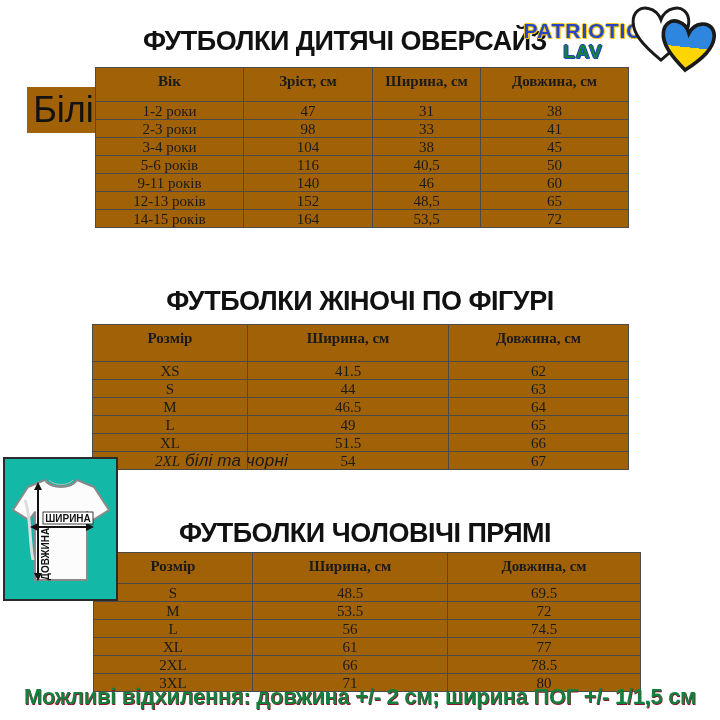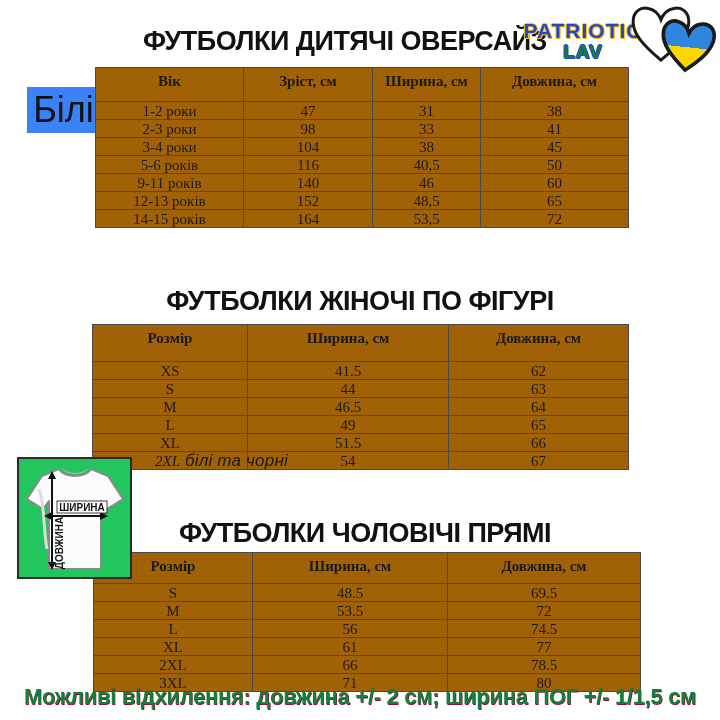--- a/index.html
+++ b/index.html
@@ -87,22 +87,22 @@
   }
   .note-text{
     font-family:"Liberation Sans", sans-serif;
     font-size:17px;
     letter-spacing:0.2px;
     position:relative;z-index:3;
   }
 
   
   #tshirt-diagram{
-    position:absolute;left:17px;top:457px;width:115px;height:122px;
-    background:#22c55e;border:2px solid #2b2b2b;box-sizing:border-box;
+    position:absolute;left:3px;top:457px;width:115px;height:144px;
+    background:#14b8a6;border:2px solid #2b2b2b;box-sizing:border-box;
     z-index:5;
   }
   #tshirt-diagram svg{display:block;width:100%;height:100%;}
   .diagram-label{
     font-family:"Liberation Sans", sans-serif;
     font-weight:bold;font-size:10px;fill:#111;
   }
 
   
   #footer-note{
@@ -139,21 +139,21 @@
     <g transform="translate(2,2) scale(0.72)">
       <path d="M50 85 C22 62 8 45 8 27 C8 12 19 4 31 7 C40 9 47 16 50 24 C53 16 60 9 69 7 C81 4 92 12 92 27 C92 45 78 62 50 85 Z" fill="#ffffff" stroke="#1a1a1a" stroke-width="4.5"></path>
     </g>
 
     <g transform="translate(34,18) scale(0.66) rotate(6 50 45)">
       <path d="M50 85 C22 62 8 45 8 27 C8 12 19 4 31 7 C40 9 47 16 50 24 C53 16 60 9 69 7 C81 4 92 12 92 27 C92 45 78 62 50 85 Z" fill="url(#flagGrad)" stroke="#1a1a1a" stroke-width="6"></path>
     </g>
   </svg>
 </div>
 
-<div id="color-badge" style="background: #3b82f6;">Білі</div>
+<div id="color-badge" style="background: #a16207;">Білі</div>
 
 <table class="size-table" id="size-table-0">
     <colgroup>
       <col style="width: 148px;">
       <col style="width: 129px;">
       <col style="width: 108px;">
       <col style="width: 148px;">
     </colgroup>
     <thead>
       <tr>

